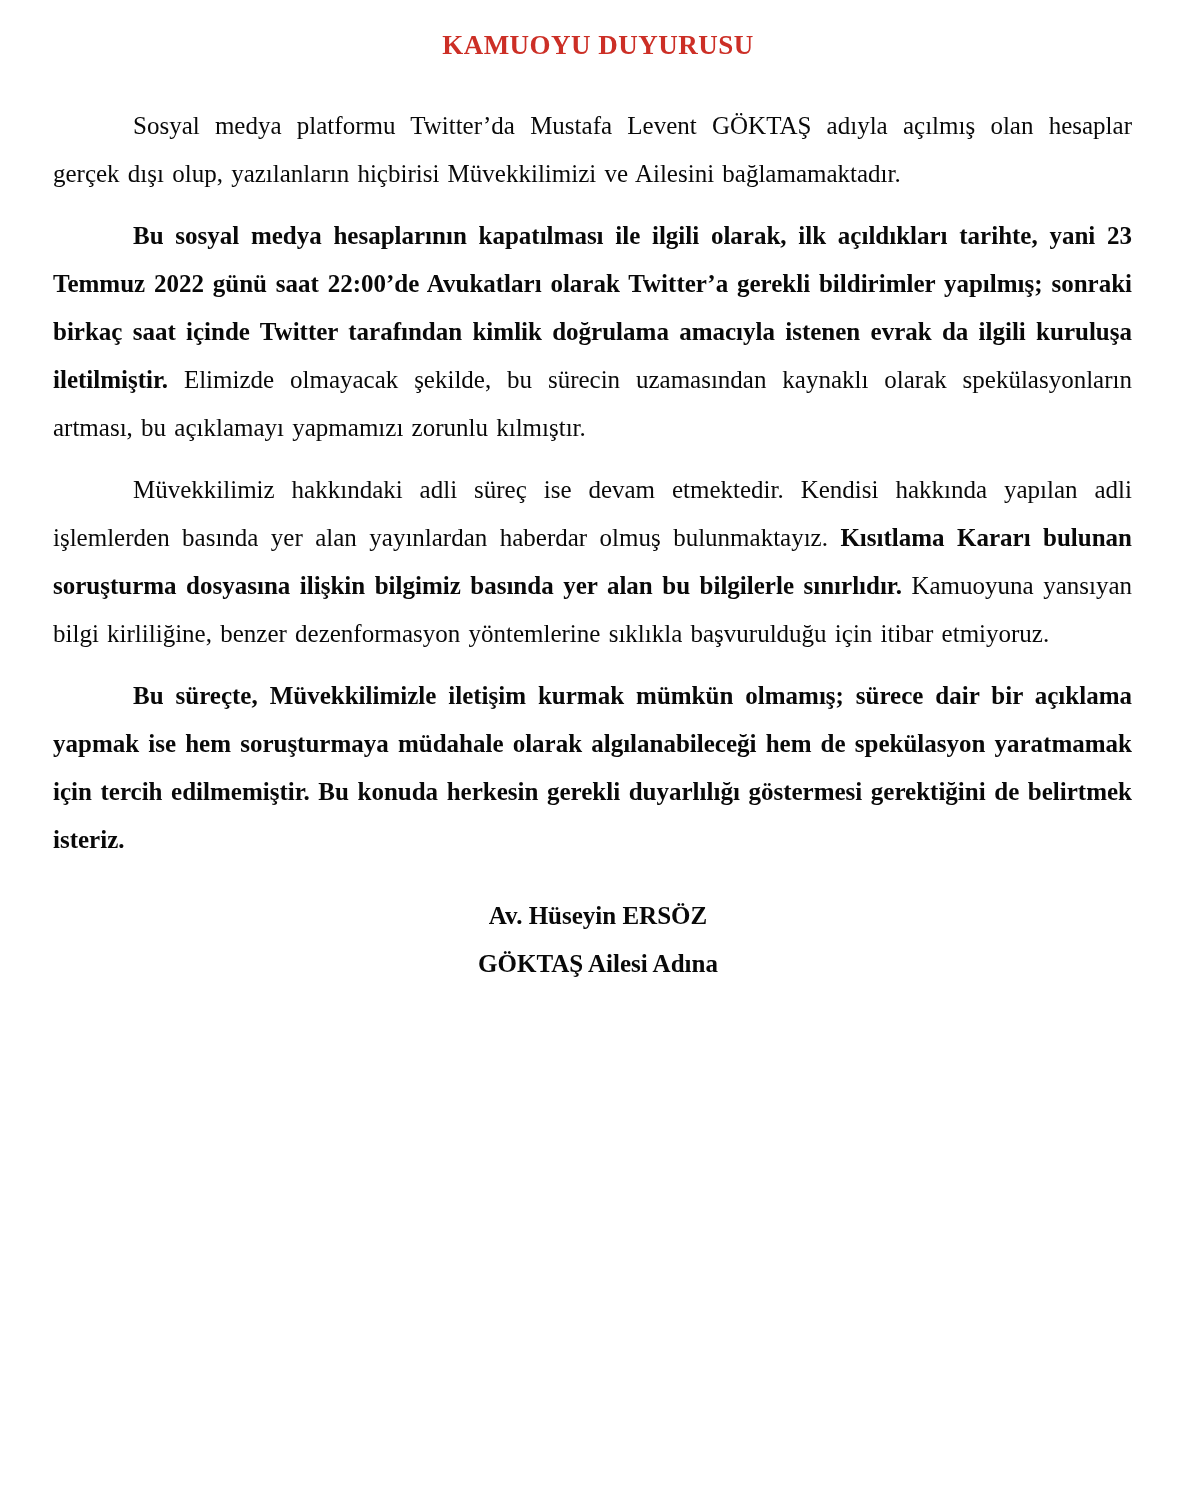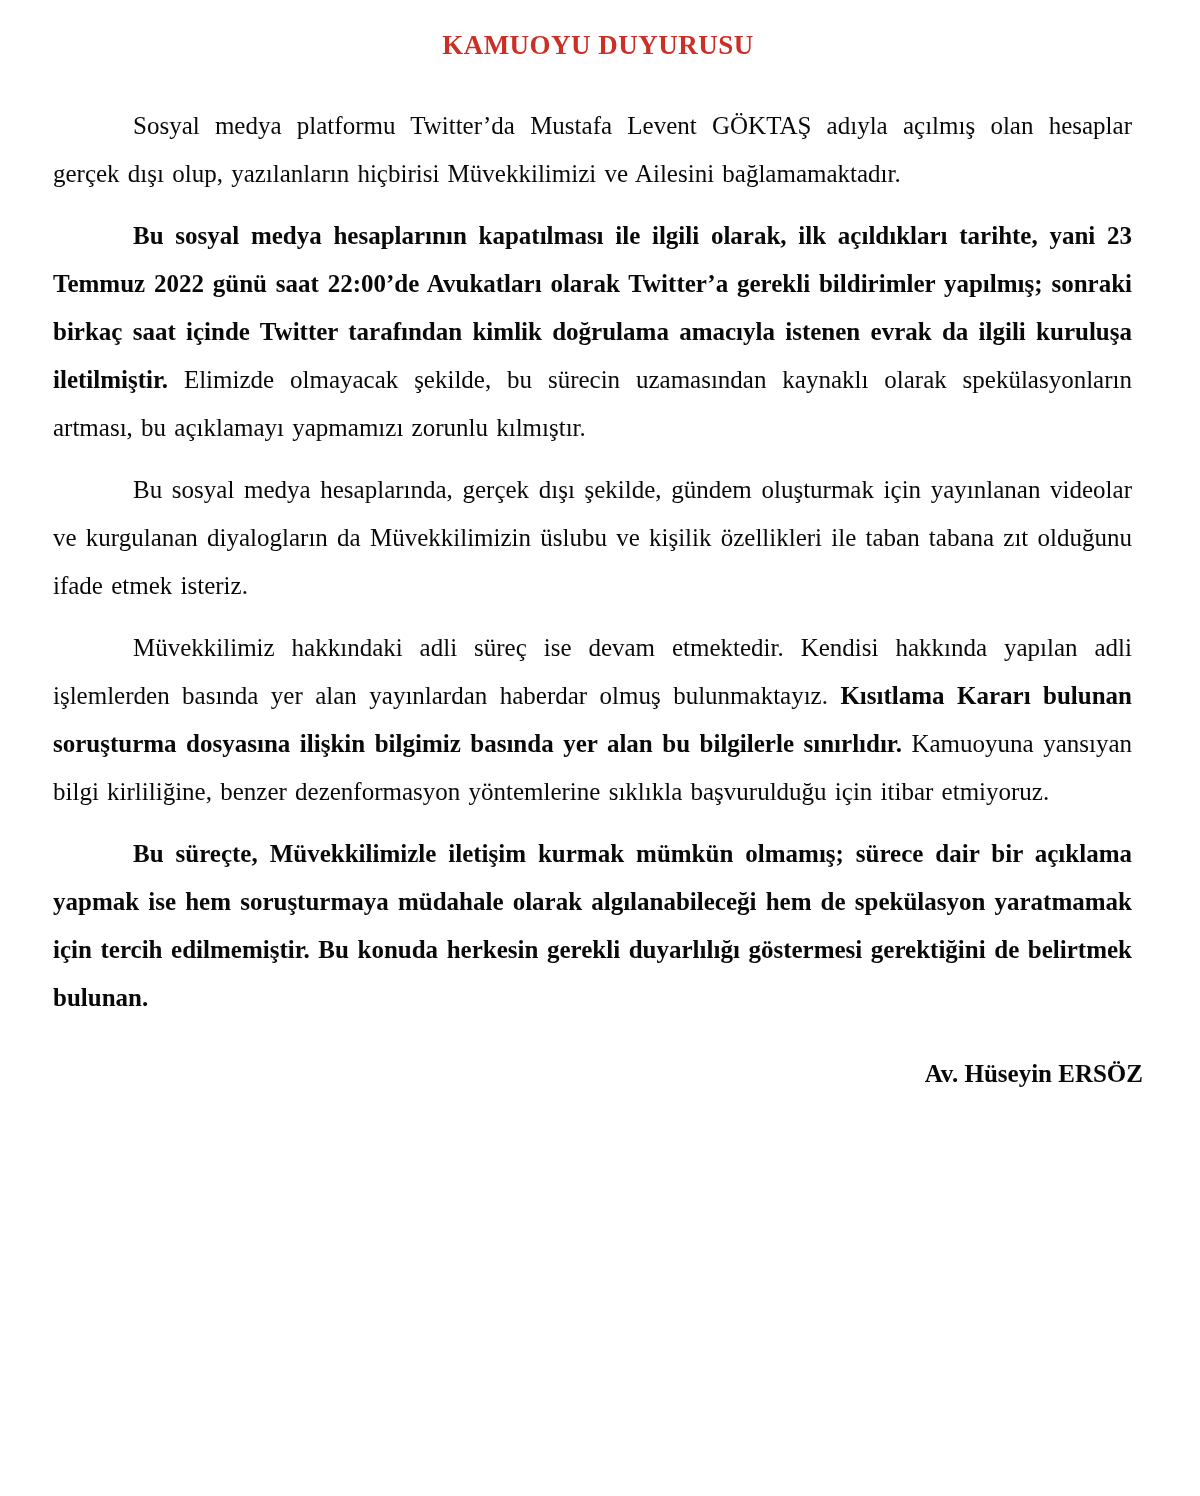--- a/index.html
+++ b/index.html
@@ -43,33 +43,34 @@
     margin: 6px 0 0 0;
   }
   .signature {
     text-align: right;
     font-weight: bold;
     line-height: 48px;
     margin-top: 28px;
   }
   .signature p {
     margin: 0;
+    text-align: center;
   }
 </style>
 </head>
 <body>
 
 <div class="doc" style="color: rgb(9, 9, 9);">
   <h1 class="title" style="color: rgb(204, 47, 38);">KAMUOYU DUYURUSU</h1>
 
   <div id="paragraphs">
       <p class="para"><span>Sosyal medya platformu Twitter’da Mustafa Levent GÖKTAŞ adıyla açılmış olan hesaplar gerçek dışı olup, yazılanların hiçbirisi Müvekkilimizi ve Ailesini bağlamamaktadır.</span></p>
       <p class="para"><span class="b">Bu sosyal medya hesaplarının kapatılması ile ilgili olarak, ilk açıldıkları tarihte, yani 23 Temmuz 2022 günü saat 22:00’de Avukatları olarak Twitter’a gerekli bildirimler yapılmış; sonraki birkaç saat içinde Twitter tarafından kimlik doğrulama amacıyla istenen evrak da ilgili kuruluşa iletilmiştir.</span><span> Elimizde olmayacak şekilde, bu sürecin uzamasından kaynaklı olarak spekülasyonların artması, bu açıklamayı yapmamızı zorunlu kılmıştır.</span></p>
-      <p class="para"><span>Bu sosyal medya hesaplarında, gerçek dışı şekilde, gündem oluşturmak için yayınlanan videolar ve kurgulanan diyalogların da Müvekkilimizin üslubu ve kişilik özellikleri ile taban tabana zıt olduğunu ifade etmek isteriz.</span></p>
       <p class="para"><span>Müvekkilimiz hakkındaki adli süreç ise devam etmektedir. Kendisi hakkında yapılan adli işlemlerden basında yer alan yayınlardan haberdar olmuş bulunmaktayız.</span><span class="b"> Kısıtlama Kararı bulunan soruşturma dosyasına ilişkin bilgimiz basında yer alan bu bilgilerle sınırlıdır.</span><span> Kamuoyuna yansıyan bilgi kirliliğine, benzer dezenformasyon yöntemlerine sıklıkla başvurulduğu için itibar etmiyoruz.</span></p>
-      <p class="para"><span class="b">Bu süreçte, Müvekkilimizle iletişim kurmak mümkün olmamış; sürece dair bir açıklama yapmak ise hem soruşturmaya müdahale olarak algılanabileceği hem de spekülasyon yaratmamak için tercih edilmemiştir. Bu konuda herkesin gerekli duyarlılığı göstermesi gerektiğini de belirtmek bulunan.</span></p>
+      <p class="para"><span class="b">Bu süreçte, Müvekkilimizle iletişim kurmak mümkün olmamış; sürece dair bir açıklama yapmak ise hem soruşturmaya müdahale olarak algılanabileceği hem de spekülasyon yaratmamak için tercih edilmemiştir. Bu konuda herkesin gerekli duyarlılığı göstermesi gerektiğini de belirtmek isteriz.</span></p>
     </div>
 
 
   <div class="signature">
     <p>Av. Hüseyin ERSÖZ</p>
+    <p>GÖKTAŞ Ailesi Adına</p>
   </div>
 </div>
 
 </body></html>

